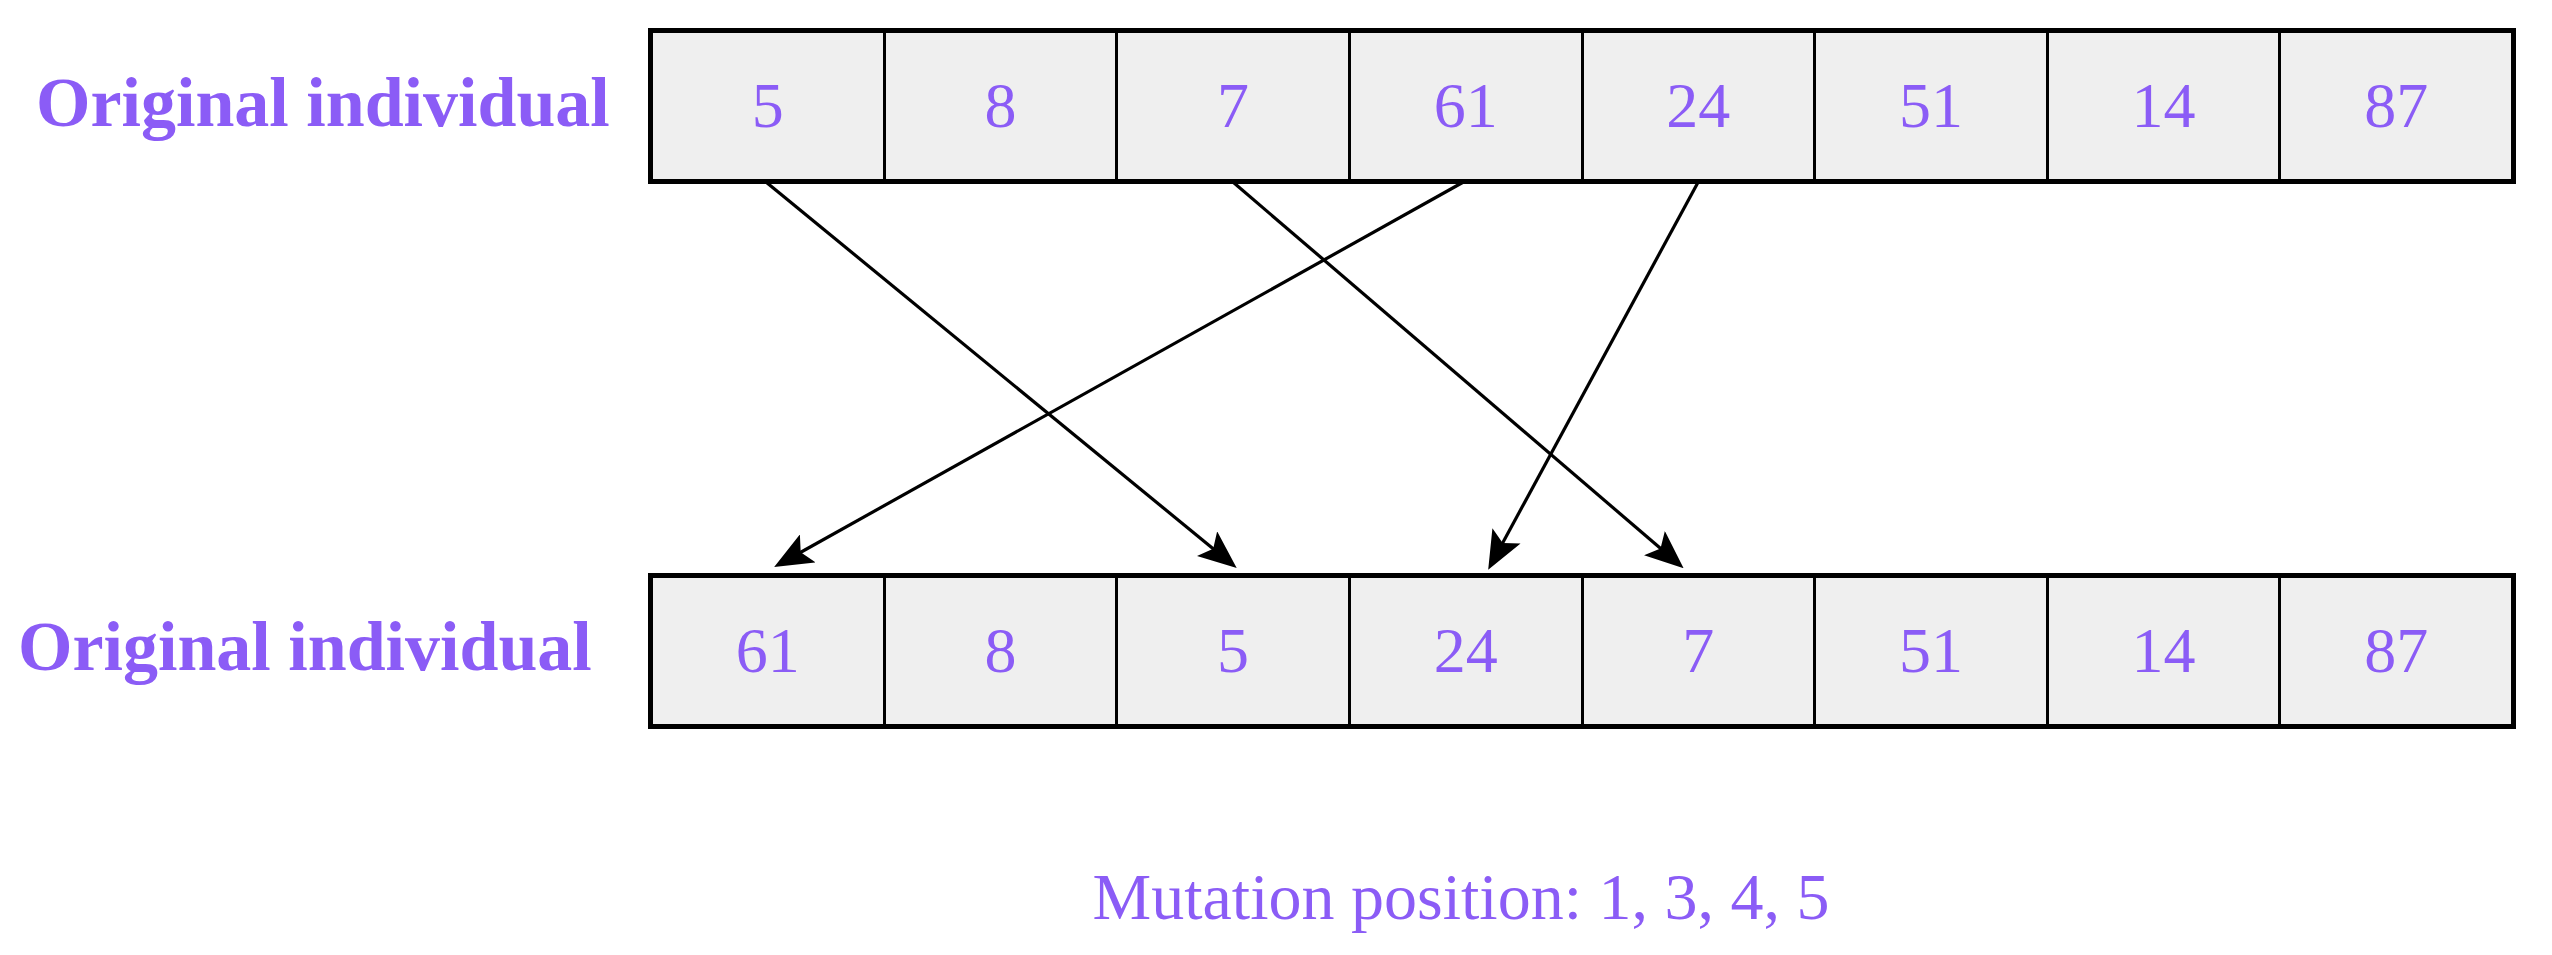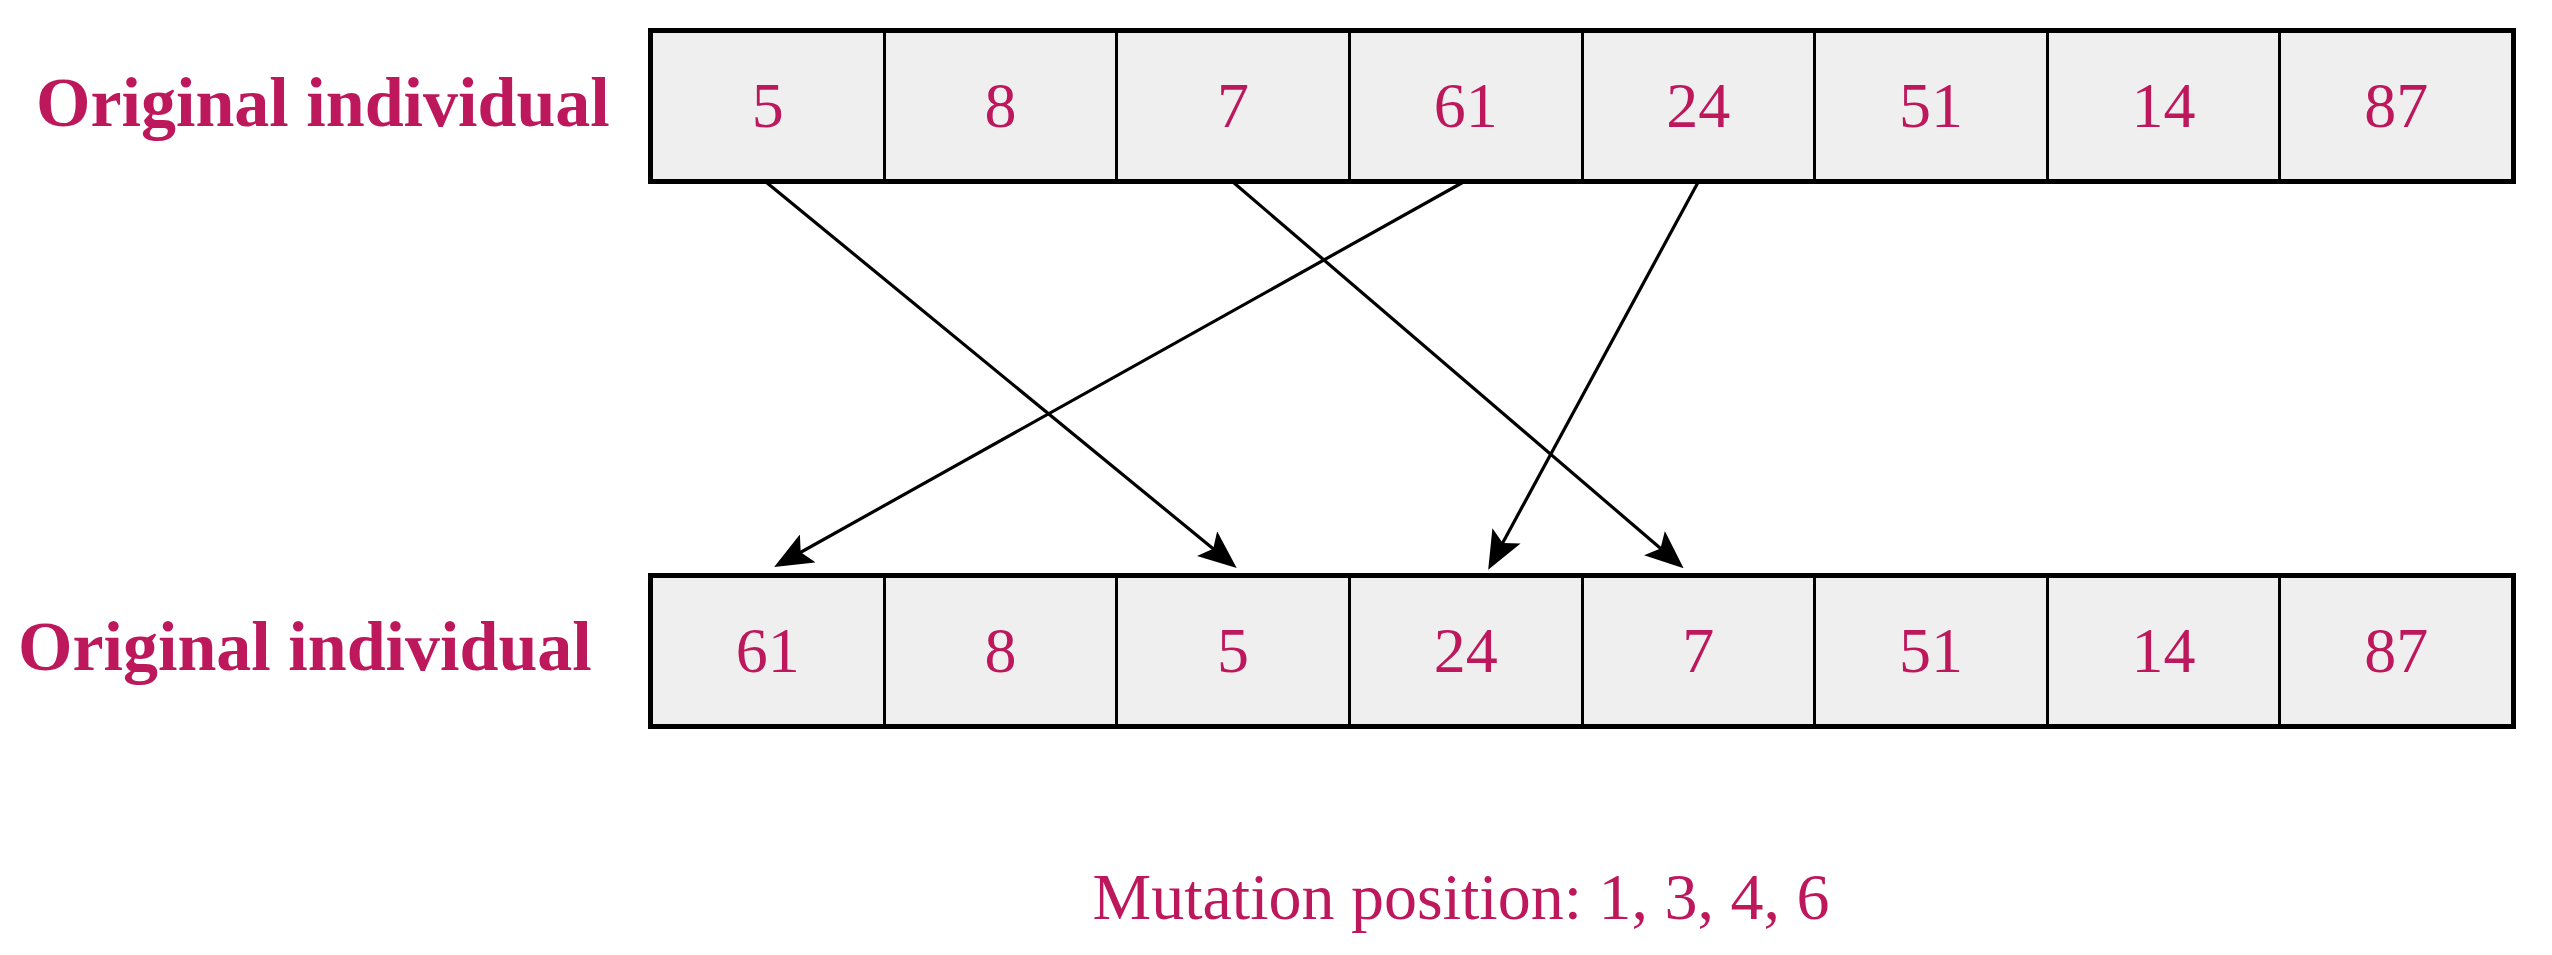--- a/index.html
+++ b/index.html
@@ -6,21 +6,21 @@
     margin: 0;
     padding: 0;
     background: #ffffff;
   }
   .canvas {
     position: relative;
     width: 2552px;
     height: 955px;
     background: #ffffff;
     font-family: "Liberation Serif", serif;
-    color: #be185d;
+    color: #8b5cf6;
     overflow: hidden;
   }
   .row-label {
     position: absolute;
     transform: translateY(-54%);
     font-size: 70px;
     font-weight: bold;
     white-space: nowrap;
     line-height: 1;
   }
@@ -102,15 +102,15 @@
       <div class="cell">61</div>
       <div class="cell">8</div>
       <div class="cell">5</div>
       <div class="cell">24</div>
       <div class="cell">7</div>
       <div class="cell">51</div>
       <div class="cell">14</div>
       <div class="cell">87</div>
     </div>
 
-  <div class="caption">Mutation position: 1, 3, 4, 6</div>
+  <div class="caption">Mutation position: 1, 3, 4, 5</div>
 
 </div>
 
 </body></html>

